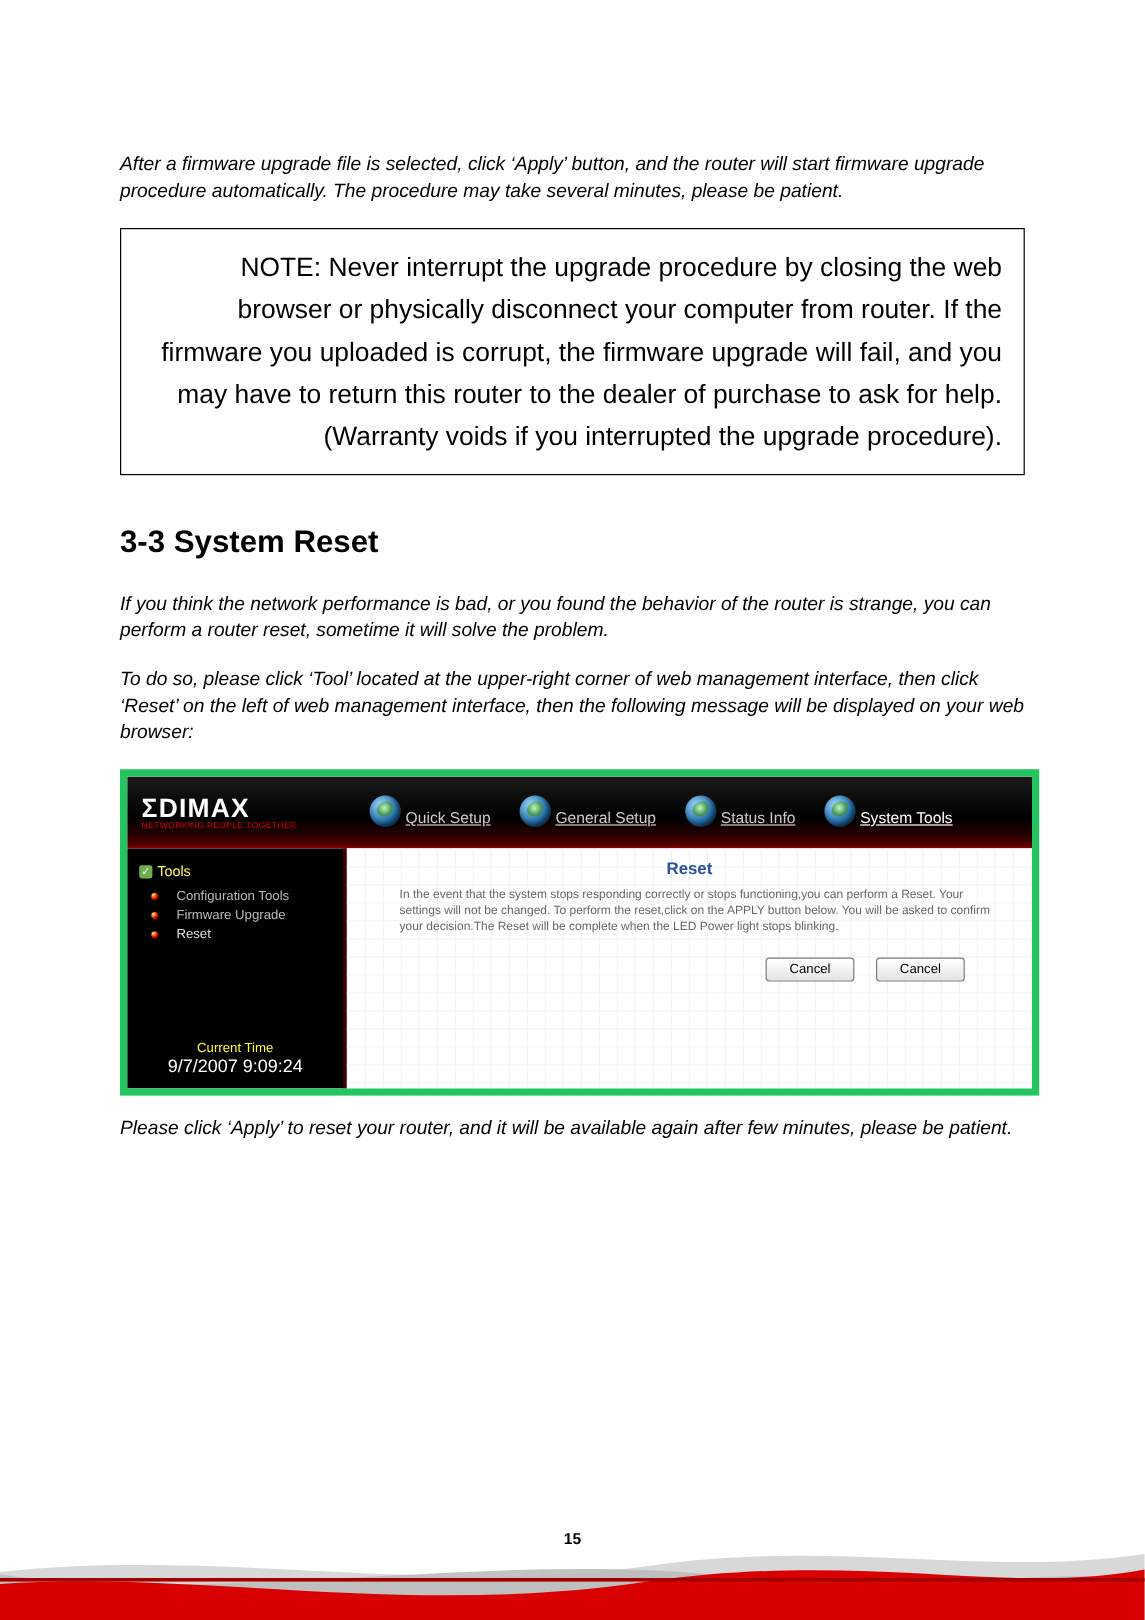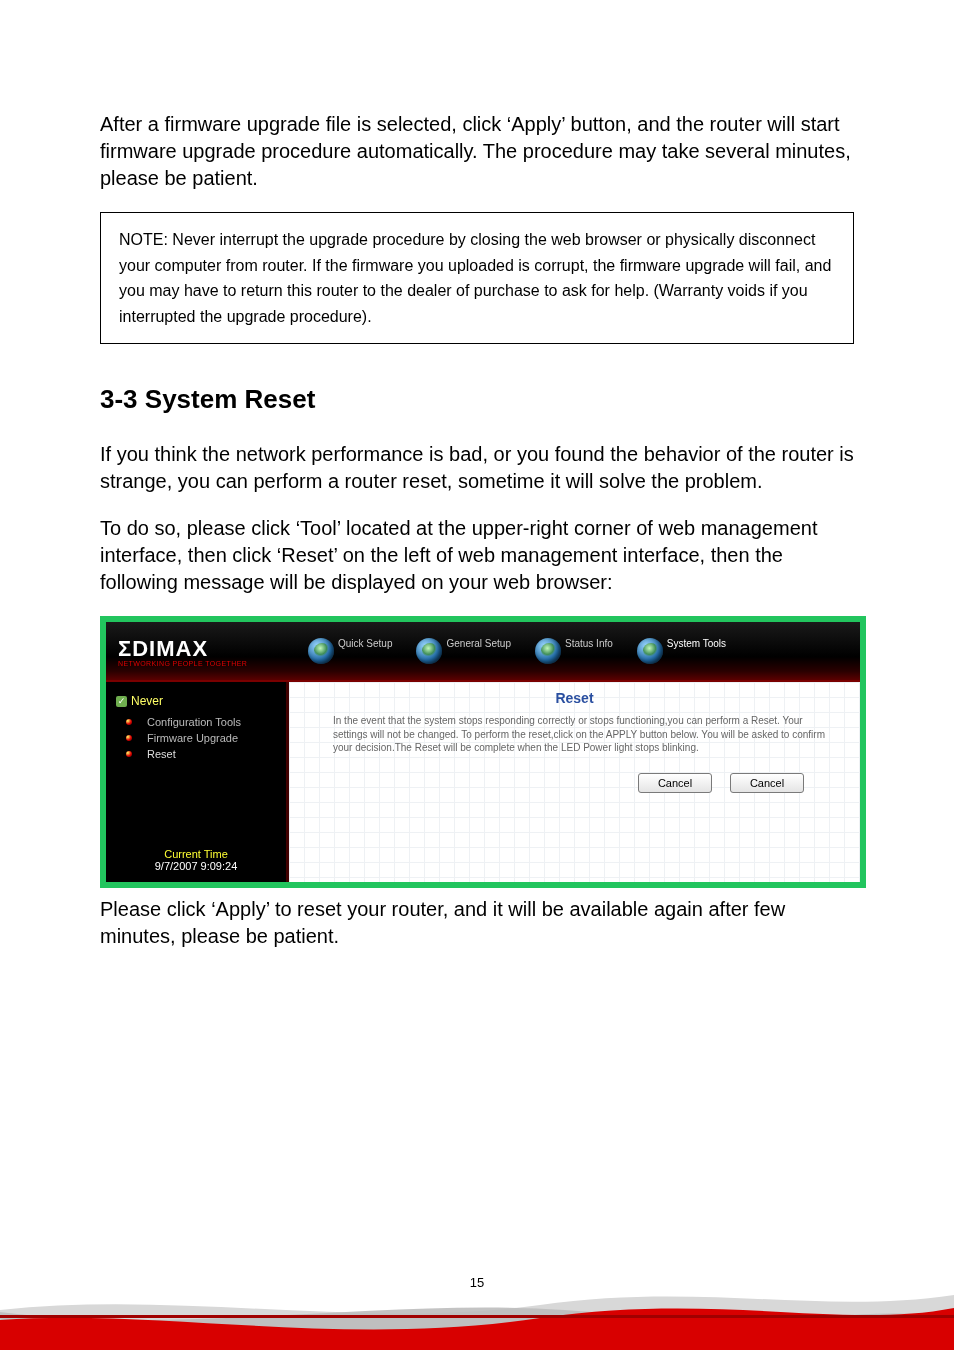--- a/index.html
+++ b/index.html
@@ -10,30 +10,32 @@
     color: #000;
   }
   .page {
     width: 954px;
     min-height: 1350px;
     position: relative;
     box-sizing: border-box;
     padding: 110px 100px 0 100px;
   }
   .body-text {
-    font-size: 20px;
+    font-size: 16px;
     line-height: 1.35;
-    margin: 1px 0 20px 0;
+    margin: 17px 0 20px 0;
+    font-style: italic;
   }
   .note-box {
     border: 1px solid #000;
     padding: 14px 18px;
-    font-size: 16px;
+    font-size: 22px;
     line-height: 1.6;
     margin-bottom: 40px;
+    text-align: right;
   }
   h2.section {
     font-size: 26px;
     font-weight: bold;
     margin: 18px 0 26px 0;
   }
   
   .router-ui {
     border: 6px solid #22c55e;
     width: 754px;
@@ -71,25 +73,26 @@
     margin-top: -2px;
   }
   .top-tabs {
     display: flex;
     gap: 24px;
     margin-left: 20px;
     align-items: center;
   }
   .top-tab {
     display: flex;
-    align-items: flex-start;
+    align-items: flex-end;
     gap: 4px;
     color: #ccc;
-    font-size: 10px;
+    font-size: 13px;
     cursor: pointer;
+    text-decoration: underline;
   }
   .top-tab.active { color: #fff; }
   .globe {
     width: 26px; height: 26px;
     display: inline-block;
     border-radius: 50%;
     background: radial-gradient(circle at 35% 30%, #9bd6ff, #1f6aa5 60%, #0b2b46);
     box-shadow: inset -2px -2px 4px rgba(0,0,0,.5);
     position: relative;
   }
@@ -139,21 +142,21 @@
   .side-item .dot {
     width: 6px; height: 6px; border-radius: 50%;
     background: radial-gradient(circle at 30% 30%, #ff6, #d00 55%, #500);
   }
   .side-item.active { color: #ddd; }
   .side-spacer { flex: 1; }
   .side-time-label {
     color: #ffff33; font-size: 11px; text-align:center; margin-right:10px;
   }
   .side-time-val {
-    color: #fff; font-size: 11px; text-align:center; margin-right:10px;
+    color: #fff; font-size: 15px; text-align:center; margin-right:10px;
   }
   .content {
     flex: 1;
     background: #fff;
     position: relative;
     padding: 6px 16px 10px 16px;
   }
   .content-grid {
     position:absolute; inset:0;
     background-image:
@@ -202,20 +205,21 @@
     height: 90px;
     pointer-events: none;
   }
   .page-num {
     position: absolute;
     bottom: 60px;
     left: 0; right: 0;
     text-align: center;
     font-size: 13px;
     color: #000;
+    font-weight: bold;
   }
 </style>
 </head>
 <body>
 
 <div class="page">
 
   <p class="body-text">After a firmware upgrade file is selected, click ‘Apply’ button, and the router will start firmware upgrade procedure automatically. The procedure may take several minutes, please be patient.</p>
 
   <div class="note-box">NOTE: Never interrupt the upgrade procedure by closing the web browser or physically disconnect your computer from router. If the firmware you uploaded is corrupt, the firmware upgrade will fail, and you may have to return this router to the dealer of purchase to ask for help. (Warranty voids if you interrupted the upgrade procedure).</div>
@@ -249,21 +253,21 @@
           <span class="globe"></span>
           <span>System Tools</span>
         </div>
       </div>
     </div>
 
     <div class="ui-body">
       <div class="sidebar">
         <div class="side-heading">
           <span class="check">✓</span>
-          <span>Never</span>
+          <span>Tools</span>
         </div>
         <div class="side-item">
           <span class="dot"></span>
           <span>Configuration Tools</span>
         </div>
         <div class="side-item">
           <span class="dot"></span>
           <span>Firmware Upgrade</span>
         </div>
         <div class="side-item active">

